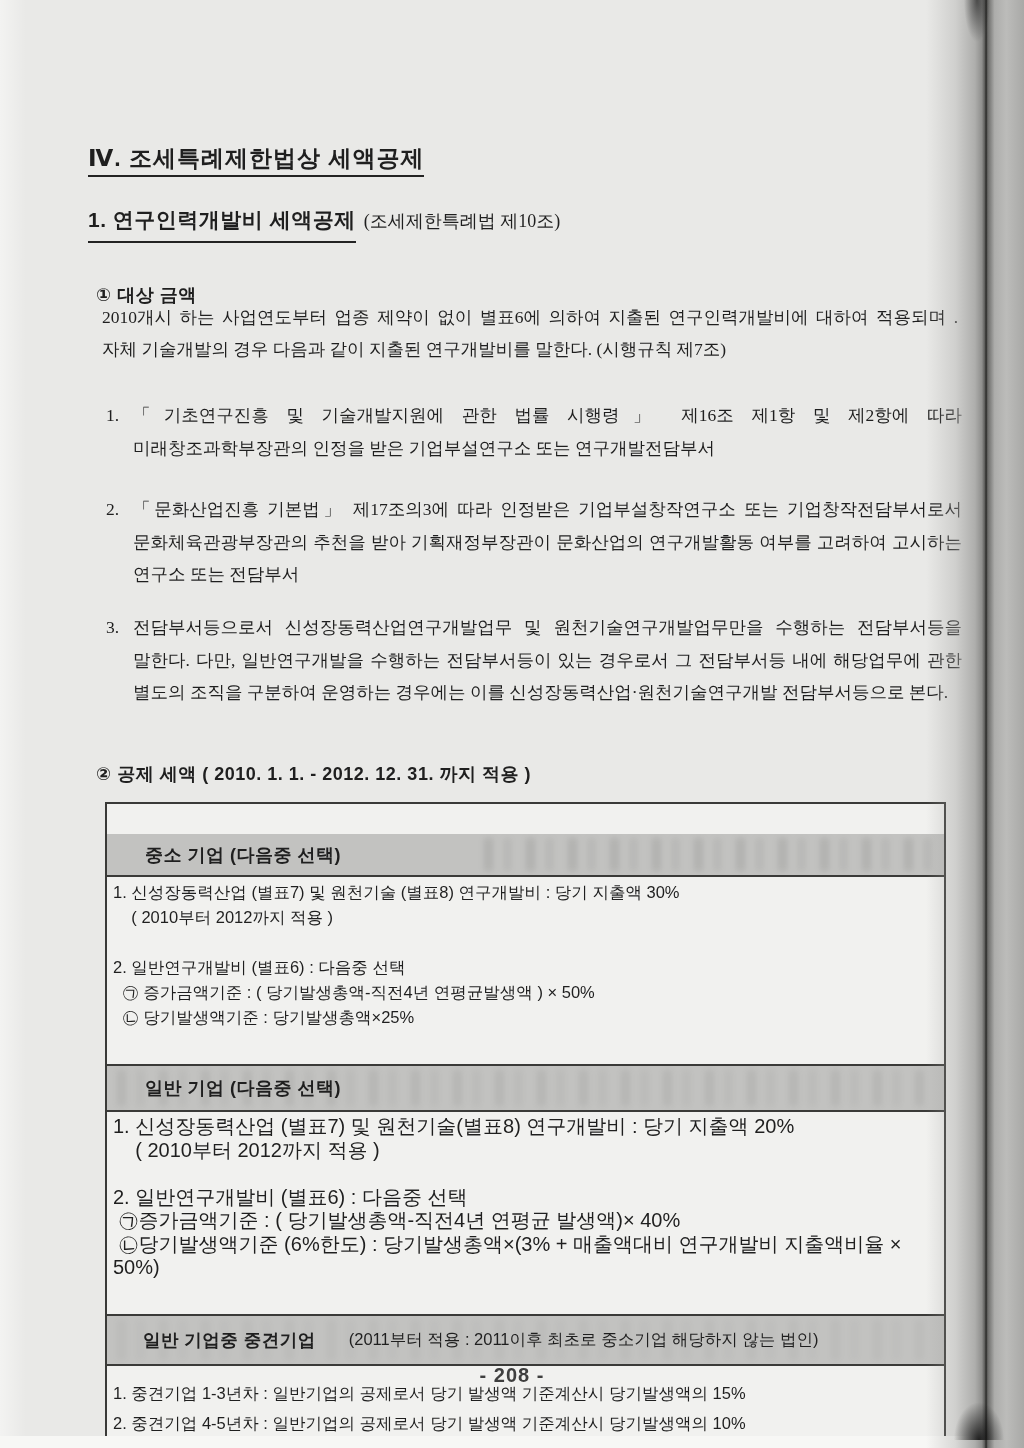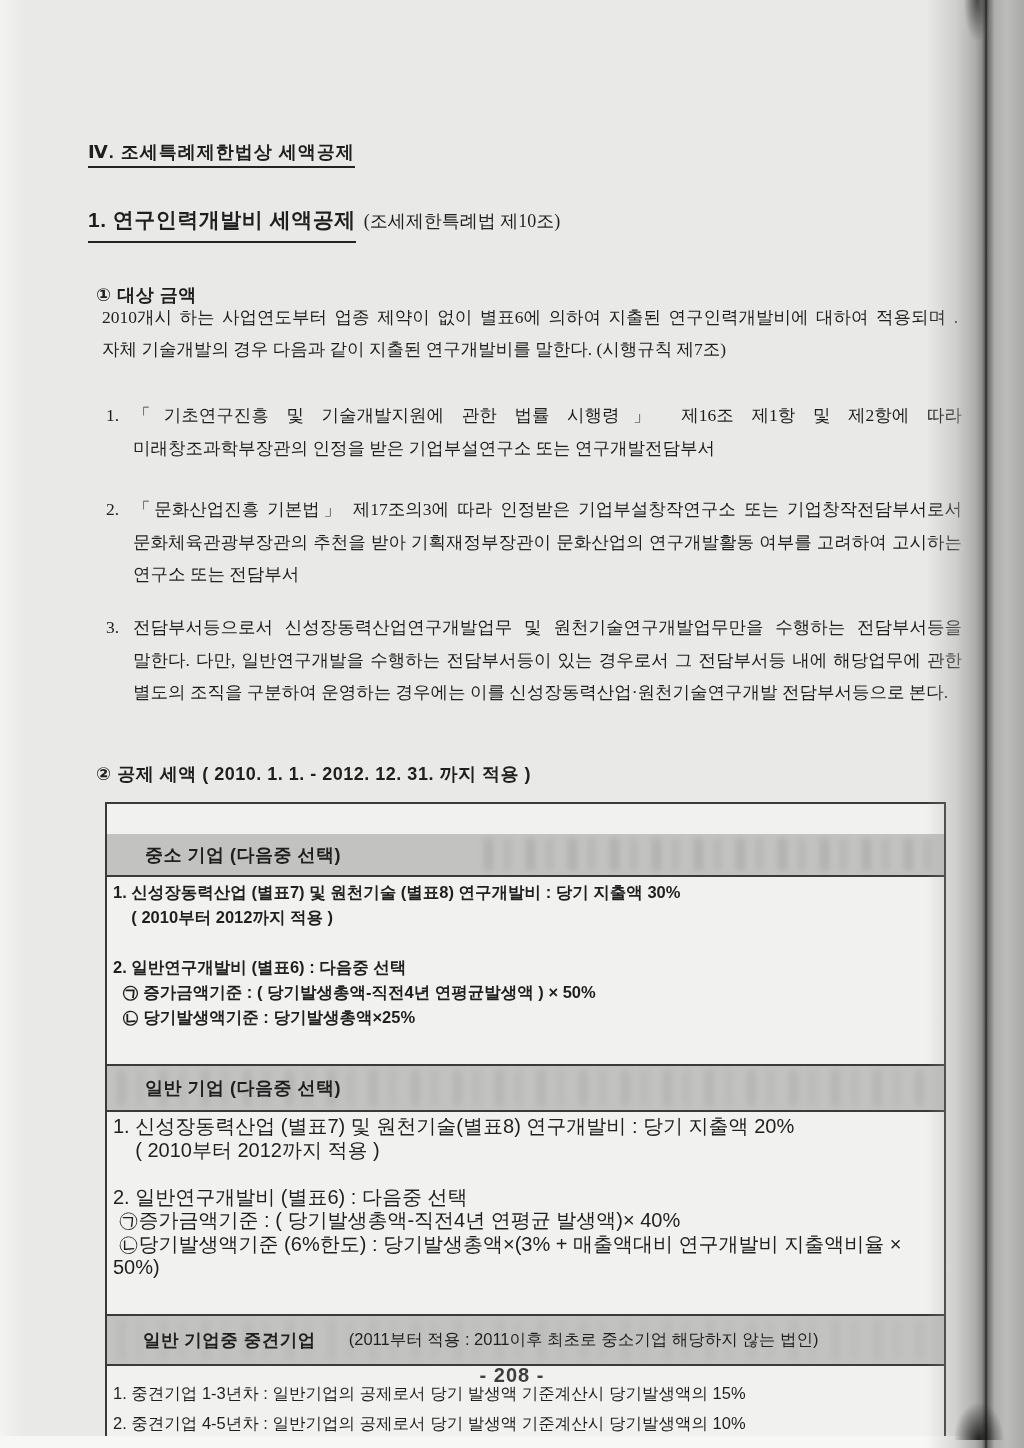--- a/index.html
+++ b/index.html
@@ -44,21 +44,21 @@
     position: absolute; top: 0; right: 30px; width: 34px; height: 60px;
     background: radial-gradient(ellipse 55% 100% at 50% 0%, rgba(15,15,15,0.6), rgba(15,15,15,0) 70%);
   }
   .binding-bottom {
     position: absolute; bottom: 8px; right: 18px; width: 60px; height: 60px;
     background: radial-gradient(ellipse 60% 90% at 55% 100%, rgba(10,10,10,0.85), rgba(10,10,10,0) 70%);
   }
   .title {
     position: absolute; left: 88px; top: 128px;
     font-family: "Liberation Sans", "DejaVu Sans", sans-serif;
-    font-size: 18px; font-weight: bold; letter-spacing: 1px;
+    font-size: 23px; font-weight: bold; letter-spacing: 1px;
   }
   .title .u { border-bottom: 2.5px solid #232323; padding-bottom: 4px; }
   .h2 {
     position: absolute; left: 88px; top: 206px;
     font-size: 21px; white-space: nowrap;
   }
   .h2 .u {
     font-family: "Liberation Sans", "DejaVu Sans", sans-serif;
     font-weight: bold; letter-spacing: 0.5px;
     border-bottom: 2.5px solid #232323; padding-bottom: 10px;
@@ -118,21 +118,21 @@
       rgba(55,55,53,0.22) 0 9px, rgba(55,55,53,0) 9px 20px,
       rgba(55,55,53,0.14) 20px 27px, rgba(55,55,53,0) 27px 42px);
     filter: blur(3px); opacity: 0.55;
   }
   .bleed.right-half { left: 45%; right: 6px; }
   .bleed.full { left: 10px; right: 10px; opacity: 0.4; }
   .bleed.faint { left: 10px; right: 10px; opacity: 0.2; }
 
   .tbody { padding: 3px 8px 4px 6px; }
   .tbody .tline { white-space: pre-wrap; word-break: keep-all; }
-  .tbody.body1 .tline { font-size: 16.5px; line-height: 25px; min-height: 25px; font-weight: bold; }
+  .tbody.body1 .tline { font-size: 16.5px; line-height: 25px; min-height: 25px; }
   .tbody.body2 .tline { font-size: 20px;   line-height: 23.5px; min-height: 23.5px; }
   .tbody.body3 { padding-top: 12px; padding-bottom: 28px; }
   .tbody.body3 .tline { font-size: 16.5px; line-height: 30px; min-height: 30px; }
 
   .page-number {
     position: absolute; left: 0; top: 1364px; width: 1024px;
     text-align: center;
     font-family: "Liberation Sans", "DejaVu Sans", sans-serif;
     font-size: 20px; font-weight: bold; color: #3f3f3f; letter-spacing: 1px;
   }

